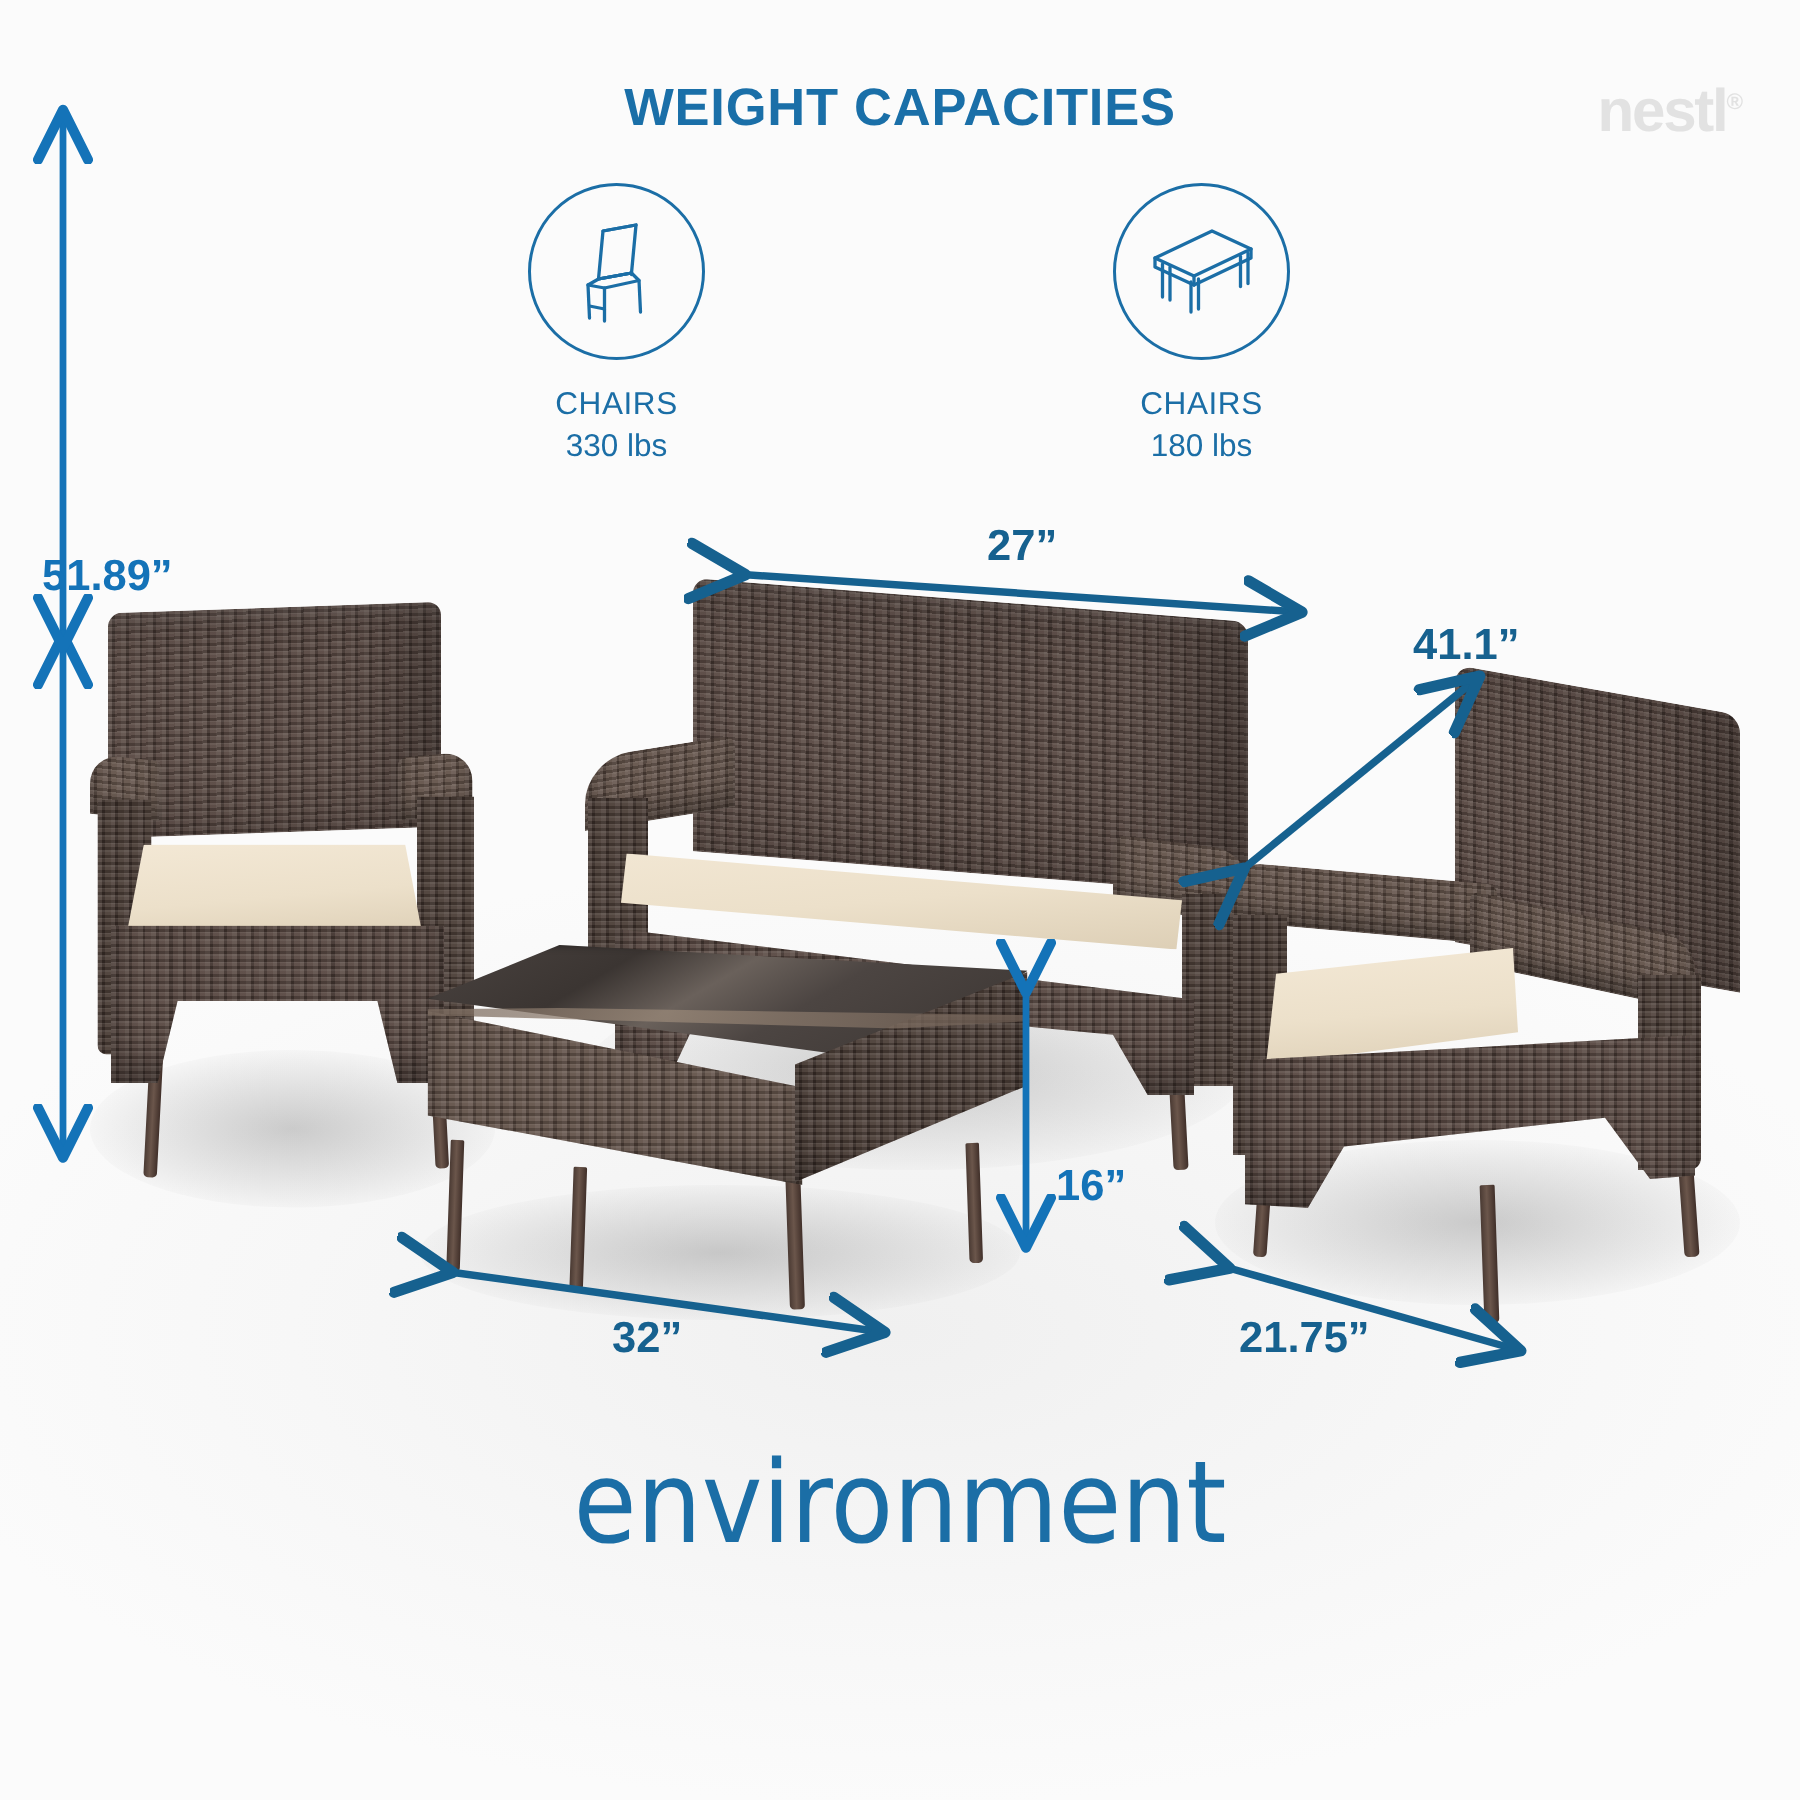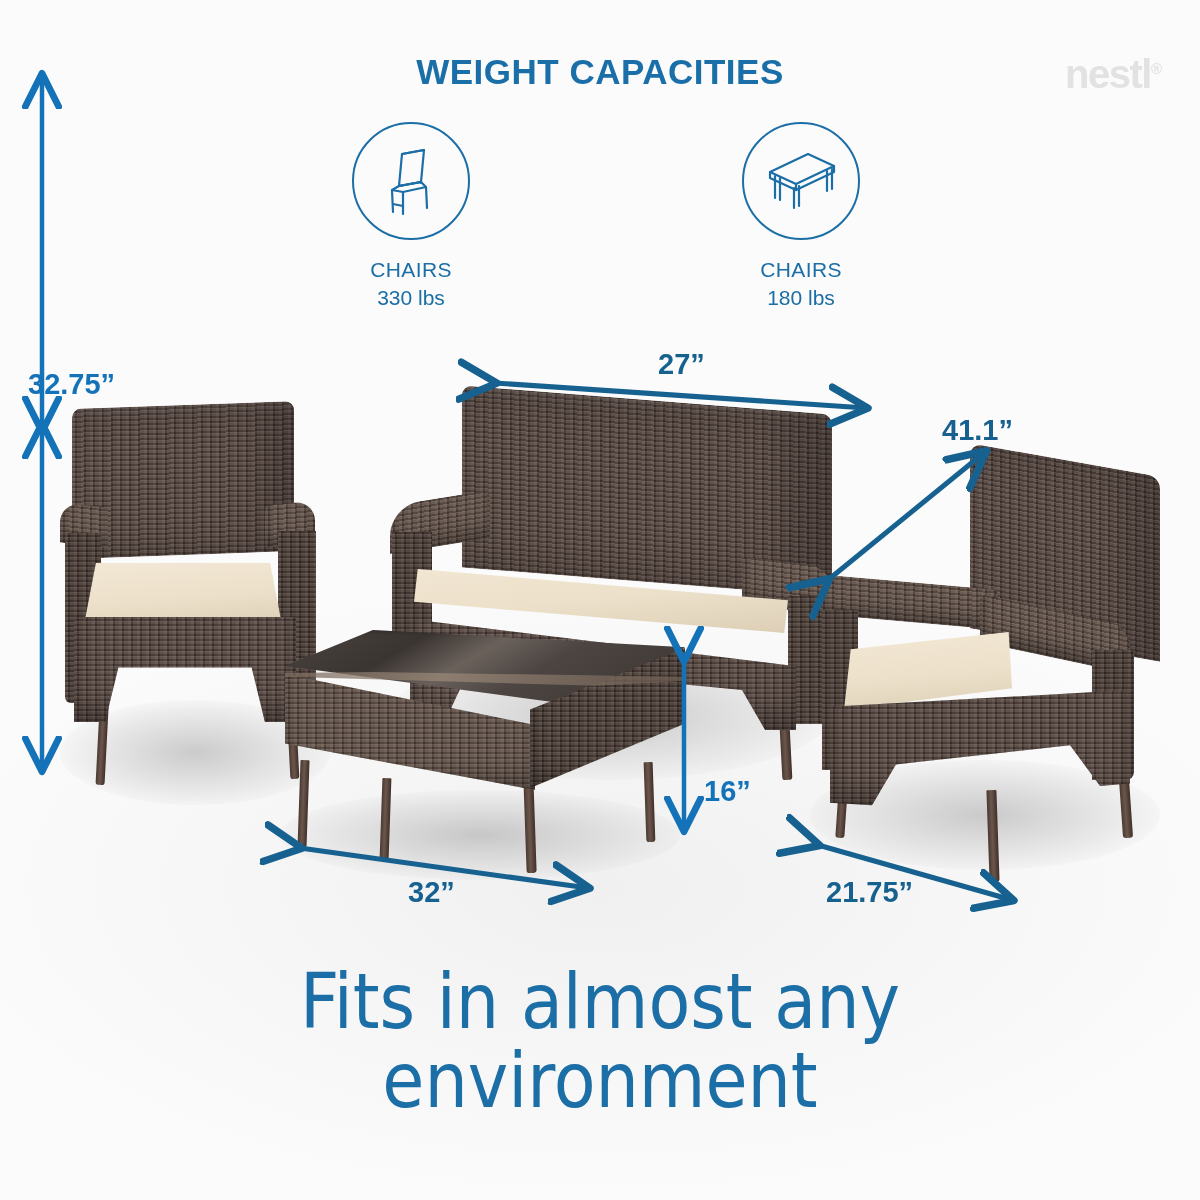--- a/index.html
+++ b/index.html
@@ -293,25 +293,24 @@
 
     <line x1="828" y1="580" x2="985" y2="452" stroke="#16618f" stroke-width="5" marker-start="url(#ahd)" marker-end="url(#ahd)"></line>
 
     <line x1="684" y1="660" x2="684" y2="830" stroke="#1473b8" stroke-width="4.5" marker-start="url(#ah)" marker-end="url(#ah)"></line>
 
     <line x1="300" y1="848" x2="588" y2="888" stroke="#16618f" stroke-width="5" marker-start="url(#ahd)" marker-end="url(#ahd)"></line>
 
     <line x1="818" y1="845" x2="1012" y2="900" stroke="#16618f" stroke-width="5" marker-start="url(#ahd)" marker-end="url(#ahd)"></line>
   </svg>
 
-  <div class="dim" style="left:28px; top:368px;">32.75”</div>
+  <div class="dim" style="left:28px; top:368px;">51.89”</div>
   <div class="dim dk" style="left:658px; top:348px;">27”</div>
   <div class="dim dk" style="left:942px; top:414px;">41.1”</div>
   <div class="dim" style="left:704px; top:775px;">16”</div>
   <div class="dim dk" style="left:408px; top:876px;">32”</div>
   <div class="dim dk" style="left:826px; top:876px;">21.75”</div>
 
   <div class="headline">
-    <div>Fits in almost any</div>
     <div>environment</div>
   </div>
 
 </div>
 
 </body></html>

